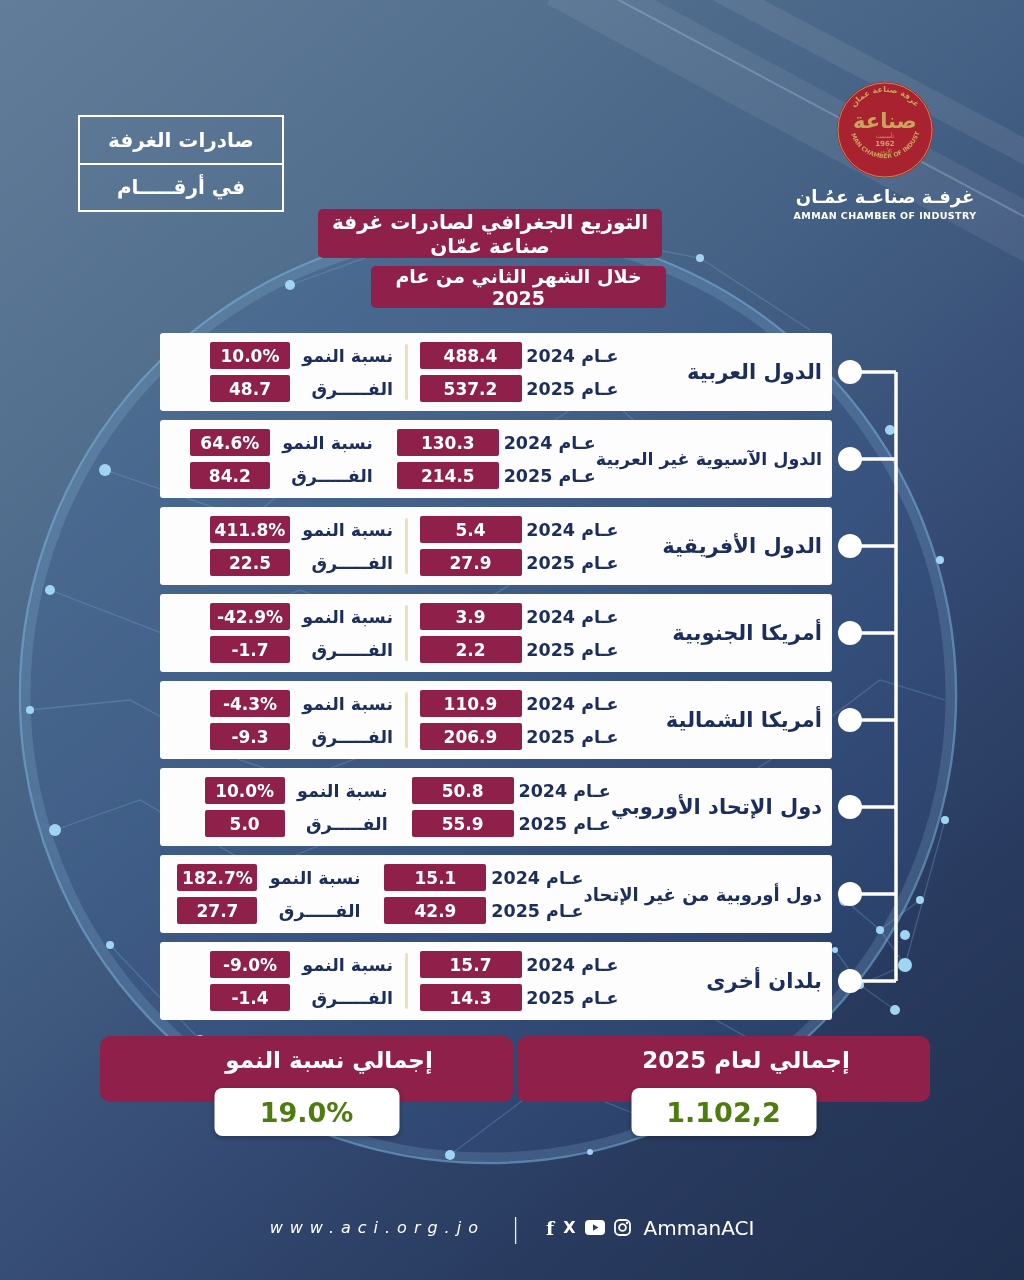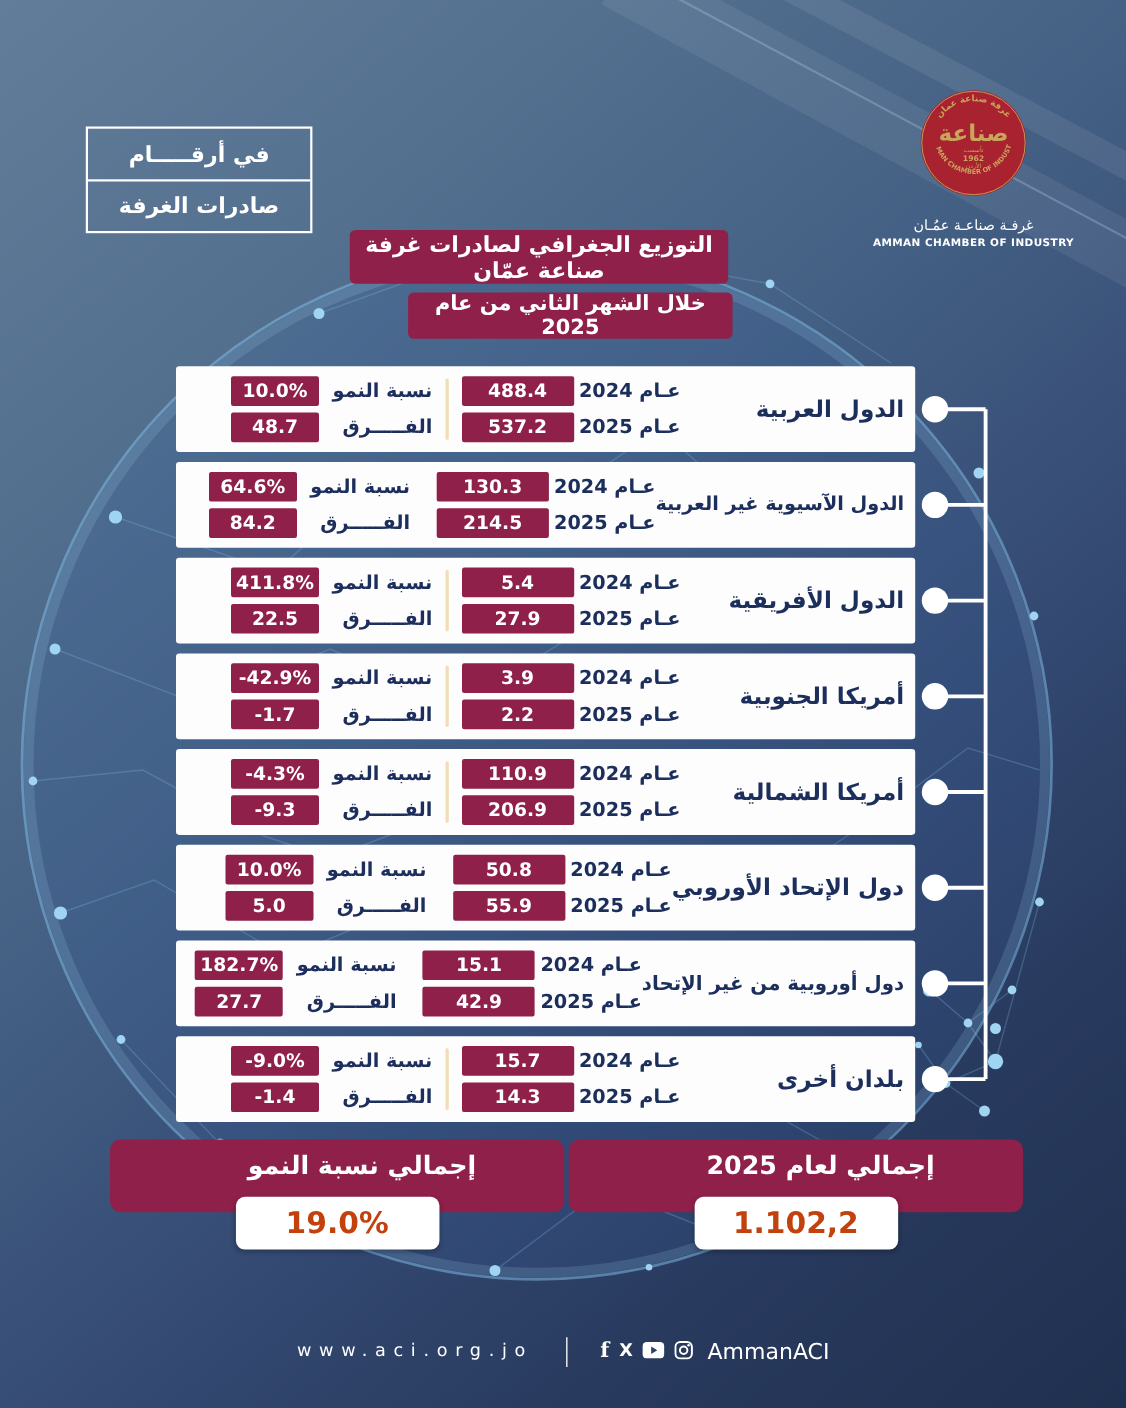--- a/index.html
+++ b/index.html
@@ -12,21 +12,21 @@
 
   
   .badge { position:absolute; left:78px; top:115px; width:206px; height:97px;
     border:2.5px solid #fff; color:#fff; z-index:2; display:flex; flex-direction:column; }
   .badge > div { flex:1; display:flex; align-items:center; justify-content:center;
     font-weight:bold; font-size:20px; }
   .badge > div:last-child { border-top:2.5px solid #fff; }
 
   
   .logo { position:absolute; left:790px; top:80px; width:190px; z-index:2; text-align:center; color:#fff; }
-  .logo .name-ar { font-size:13px; font-weight:normal; margin-top:18px; letter-spacing:1px; }
+  .logo .name-ar { font-size:18px; font-weight:bold; margin-top:6px; letter-spacing:1px; }
   .logo .name-en { font-size:9.5px; font-weight:bold; margin-top:3px; letter-spacing:.4px; }
 
   
   .title-box { position:absolute; z-index:2; background:#8E2049; color:#fff; font-weight:bold;
     display:flex; align-items:center; justify-content:center; border-radius:5px; text-align:center; }
   .title-1 { left:318px; top:209px; width:344px; height:49px; font-size:20px; }
   .title-2 { left:371px; top:266px; width:295px; height:42px; font-size:19px; }
 
   
   .rows-wrap { position:absolute; left:160px; top:333px; width:672px; z-index:2; }
@@ -48,27 +48,27 @@
   
   .connector { position:absolute; left:820px; top:330px; z-index:2; }
 
   
   .totals { position:absolute; left:100px; top:1036px; width:830px; z-index:2;
     direction:rtl; display:flex; gap:4px; }
   .tcol { flex:1; position:relative; height:102px; }
   .thead { height:66px; background:#8E2049; border-radius:10px; color:#fff; font-weight:bold;
     font-size:23px; display:flex; justify-content:center; padding-top:11px;padding-left:45px; }
   .tval { position:absolute; top:52px; left:50%; transform:translateX(-50%); width:185px; height:48px;
-    background:#fff; border-radius:8px; color:#c2410c; font-weight:bold; font-size:27px;
+    background:#fff; border-radius:8px; color:#4d7c0f; font-weight:bold; font-size:27px;
     display:flex; align-items:center; justify-content:center; box-shadow:0 2px 5px rgba(0,0,0,.25); }
 
   
   .footer { position:absolute; left:0; top:1212px; width:100%; z-index:2; direction:ltr;
     display:flex; align-items:center; justify-content:center; gap:26px; color:#fff; }
-  .website { font-size:16px; letter-spacing:7px; }
+  .website { font-size:16px; letter-spacing:7px;font-style:italic; }
   .fsep { font-size:27px; font-weight:300; opacity:.9; }
   .social { display:flex; align-items:center; gap:9px; }
   .icon-f { font-weight:bold; font-size:19px; font-family:"DejaVu Serif", serif; }
   .icon-x { font-weight:bold; font-size:16px; }
   .handle { font-size:20px; margin-left:4px; }
 </style>
 </head>
 <body>
 
 <div class="canvas">
@@ -123,22 +123,22 @@
       <circle cx="860" cy="985" r="4"></circle>
         <circle cx="895" cy="1010" r="5"></circle>
         <circle cx="920" cy="900" r="4"></circle>
       <circle cx="835" cy="950" r="3"></circle>
         <circle cx="550" cy="950" r="4"></circle>
         <circle cx="800" cy="740" r="4"></circle>
     </g>
   </svg>
 
   <div class="badge">
+    <div>صادرات الغرفة</div>
     <div>في أرقـــــام</div>
-    <div>صادرات الغرفة</div>
   </div>
 
   <div class="logo">
     <svg width="100" height="100" viewBox="0 0 100 100" style="display:block;margin:0 auto">
       <circle cx="50" cy="50" r="48" fill="#A8222F"></circle>
       <circle cx="50" cy="50" r="47" fill="none" stroke="#C9A45C" stroke-width="0.8"></circle>
       <path id="arcT" d="M 12,50 A 38,38 0 0 1 88,50" fill="none"></path>
       <text font-size="8" fill="#C9A45C" font-weight="bold">
         <textPath href="#arcT" startOffset="50%" text-anchor="middle">غرفة صناعة عمان</textPath>
       </text>

